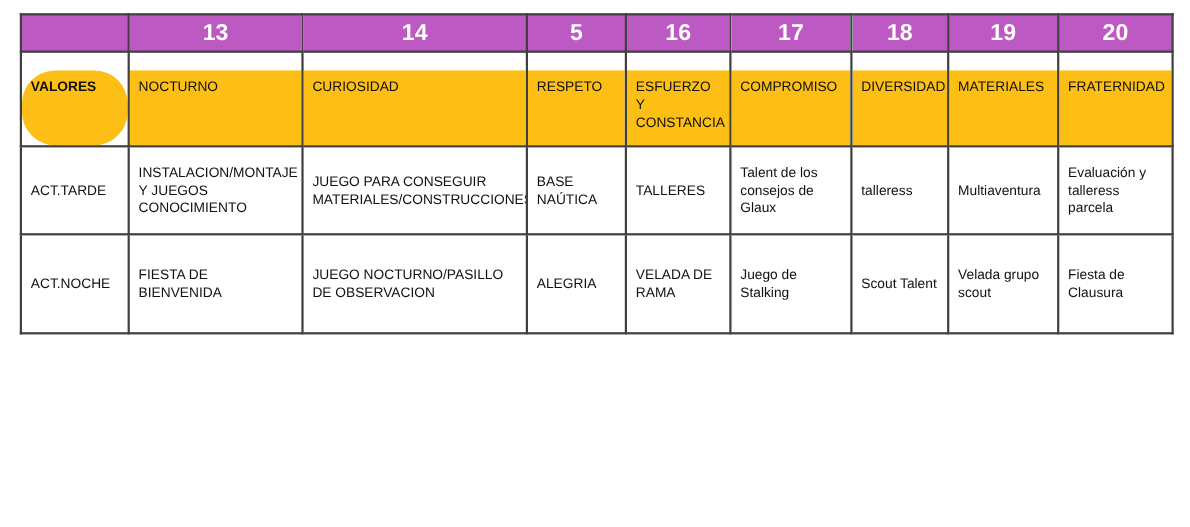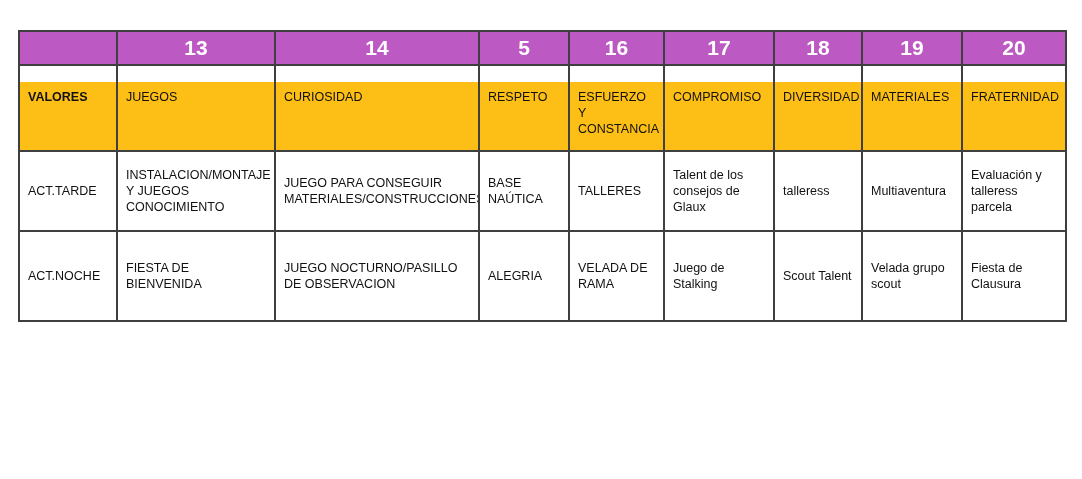--- a/index.html
+++ b/index.html
@@ -5,21 +5,21 @@
   * { margin: 0; padding: 0; box-sizing: border-box; }
   html, body {
     width: 1082px; height: 479px;
     background: #ffffff;
     font-family: "Liberation Sans", "DejaVu Sans", sans-serif;
     color: #111111;
     overflow: hidden;
   }
   .page { position: relative; width: 1082px; height: 479px; }
   table.schedule {
-    position: absolute; left: 18px; top: 30px;
+    position: absolute; left: 18px; top: 12px;
     width: 1047px;
     border-collapse: collapse;
     table-layout: fixed;
   }
   table.schedule td, table.schedule th {
     border: 2px solid #3f3f3f;
     overflow: hidden;
   }
   
   tr.head-row th {
@@ -40,21 +40,21 @@
   }
   .orange-band {
     margin-top: 16px;
     height: 68px;
     background: #fdbf16;
     padding: 7px 8px;
     font-size: 12.5px;
     line-height: 16px;
     text-align: left;
   }
-  .orange-band.bold { font-weight: bold; }
+  .orange-band.bold { font-weight: bold; border-radius: 30px; }
   
   tr.act-row td {
     vertical-align: middle;
     padding: 6px 8px;
     font-size: 12.5px;
     line-height: 16px;
     text-align: left;
     background: #ffffff;
   }
   tr.act-row td.row-label, tr.valores-row td.row-label-cell { }
@@ -91,21 +91,21 @@
       <th>18</th>
       <th>19</th>
       <th>20</th>
     </tr>
 
     <tr class="valores-row">
       <td class="row-label-cell">
         <div class="orange-band bold">VALORES</div>
       </td>
       <td>
-            <div class="orange-band">JUEGOS</div>
+            <div class="orange-band">NOCTURNO</div>
           </td>
       <td>
             <div class="orange-band">CURIOSIDAD</div>
           </td>
       <td>
             <div class="orange-band">RESPETO</div>
           </td>
       <td>
             <div class="orange-band">ESFUERZO Y CONSTANCIA</div>
           </td>

